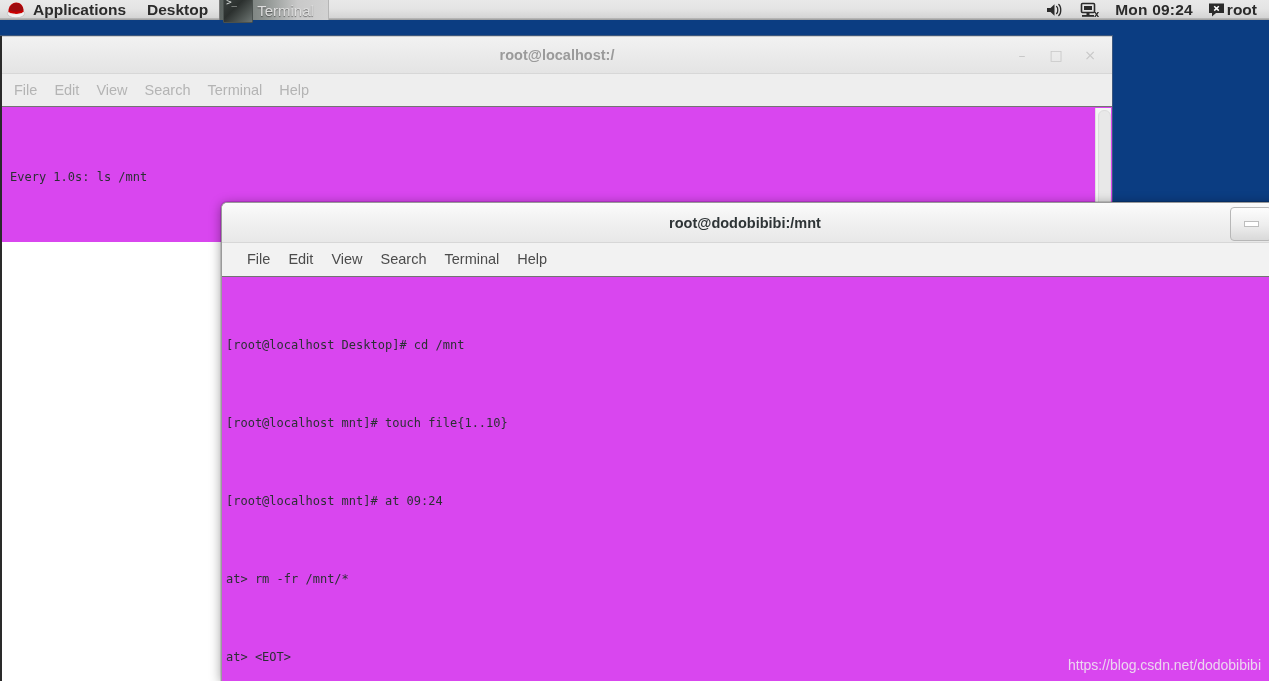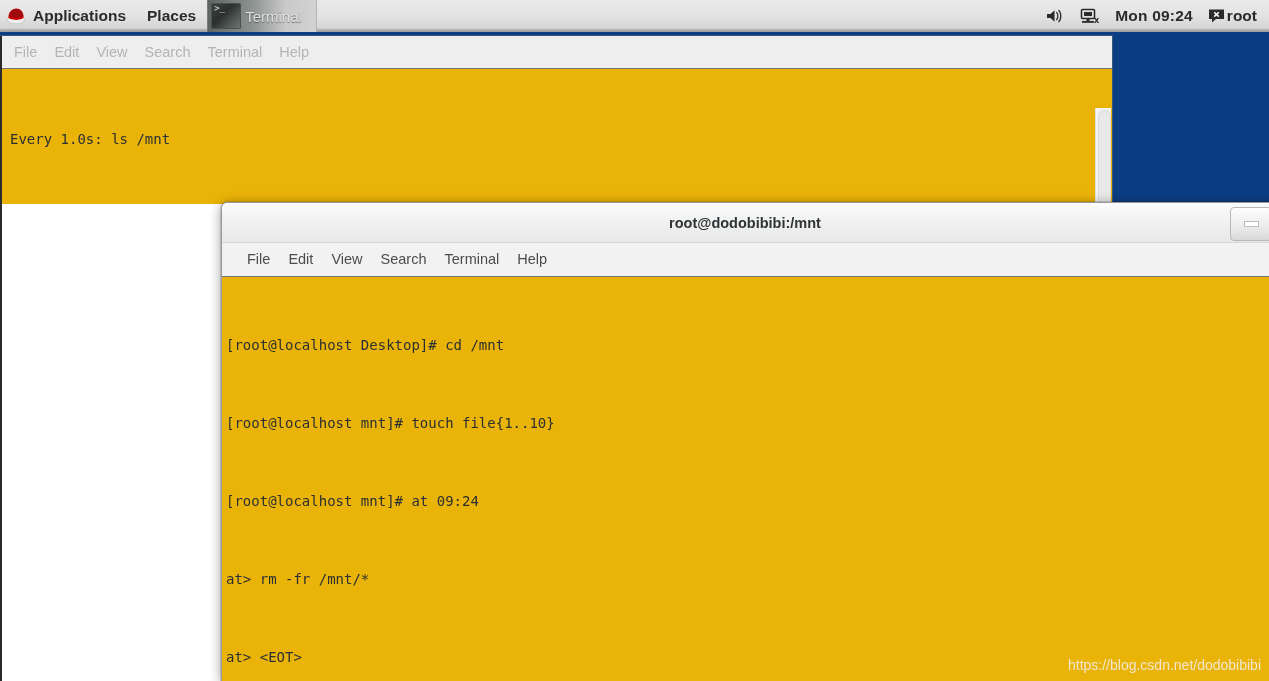--- a/index.html
+++ b/index.html
@@ -27,21 +27,21 @@
     left: 0; top: 0;
     width: 1269px; height: 681px;
     background: #0b3d82;
   }
 
   
   .top-panel {
     position: absolute;
     left: 0; top: 0;
     width: 1269px;
-    height: 32px;
+    height: 20px;
     background: linear-gradient(to bottom, #e9e9e9 0%, #e4e4e4 45%, #d5d5d5 88%, #aaaaaa 94%, #9d9d9d 100%);
     display: flex;
     align-items: center;
     z-index: 100;
     box-sizing: border-box;
   }
   .panel-left {
     display: flex;
     align-items: center;
     height: 100%;
@@ -177,23 +177,23 @@
     box-sizing: border-box;
   }
   .menubar.active-mb { background: #efefef; }
   .menu-item {
     font-size: 14.5px;
     line-height: 1;
   }
   .mi-active { color: #4c4c4c; }
   .mi-inactive { color: #b4b4b4; }
   .term-body {
-    background: #eab308;
+    background: #d946ef;
     font-family: "DejaVu Sans Mono", monospace;
-    font-size: 14px;
+    font-size: 12px;
     line-height: 26px;
     color: #2b3033;
     white-space: pre;
     padding: 5px 0 0 4px;
     box-sizing: border-box;
     overflow: hidden;
   }
 
   
   #win-watch {
@@ -290,20 +290,28 @@
   }
 </style>
 </head>
 <body>
 
 <div id="screen">
 
   <div class="desktop"></div>
 
   <div class="window" id="win-watch">
+    <div class="titlebar">
+      <span class="title-text title-inactive">root@localhost:/</span>
+      <div class="win-buttons">
+        <span class="wb">–</span>
+        <span class="wb">□</span>
+        <span class="wb">×</span>
+      </div>
+    </div>
     <div class="menubar">
       <span class="menu-item mi-inactive">File</span>
       <span class="menu-item mi-inactive">Edit</span>
       <span class="menu-item mi-inactive">View</span>
       <span class="menu-item mi-inactive">Search</span>
       <span class="menu-item mi-inactive">Terminal</span>
       <span class="menu-item mi-inactive">Help</span>
     </div>
     <div class="term-body">
       <div class="watch-line">
@@ -348,21 +356,21 @@
           <svg width="20" height="18" viewBox="0 0 20 18">
             <ellipse cx="10" cy="12.5" rx="8.6" ry="4.3" fill="#f2f2f2" stroke="#bdbdbd" stroke-width="0.7"></ellipse>
             <path d="M2.4 10.6 C2.4 5.3 6.1 1.6 10.2 1.6 C14.3 1.6 17.6 5.0 17.6 10.2 C17.6 11.8 14.3 13.0 10.0 13.0 C5.7 13.0 2.4 12.0 2.4 10.6 Z" fill="#cc0000"></path>
             <path d="M3.2 9.2 C4.6 10.1 7.0 10.7 10.0 10.7 C13.3 10.7 16.0 10.0 17.2 9.0 C16.6 4.9 13.7 1.9 10.2 1.9 C6.6 1.9 3.7 5.0 3.2 9.2 Z" fill="#9e0b0f"></path>
             <path d="M2.6 11.0 C3.0 12.6 6.1 13.6 10.0 13.6 C14.0 13.6 17.2 12.6 17.6 11.0 C16.0 12.2 13.2 12.9 10.0 12.9 C6.8 12.9 4.1 12.2 2.6 11.0 Z" fill="#e8e8e8"></path>
           </svg>
         </span>
         <span>Applications</span>
       </div>
       <div class="places-btn">
-        <span>Places</span>
+        <span>Desktop</span>
       </div>
       <div class="taskbar-item">
         <span class="term-icon"></span>
         <span class="taskbar-label">Terminal</span>
       </div>
     </div>
 
     <div class="panel-spacer"></div>
 
     <div class="panel-right">

